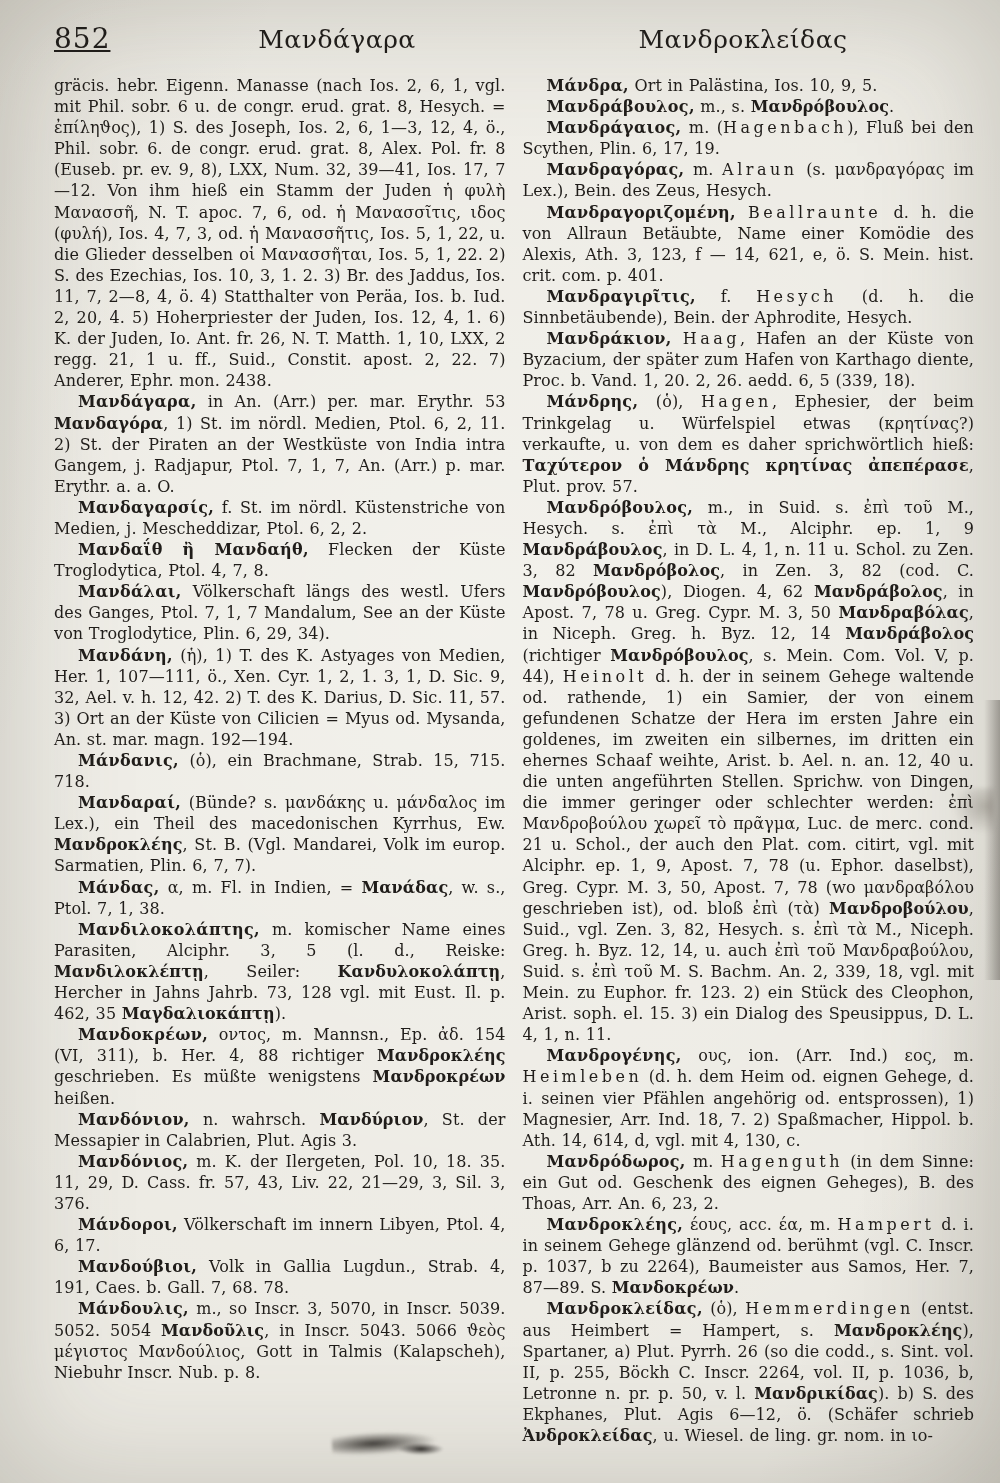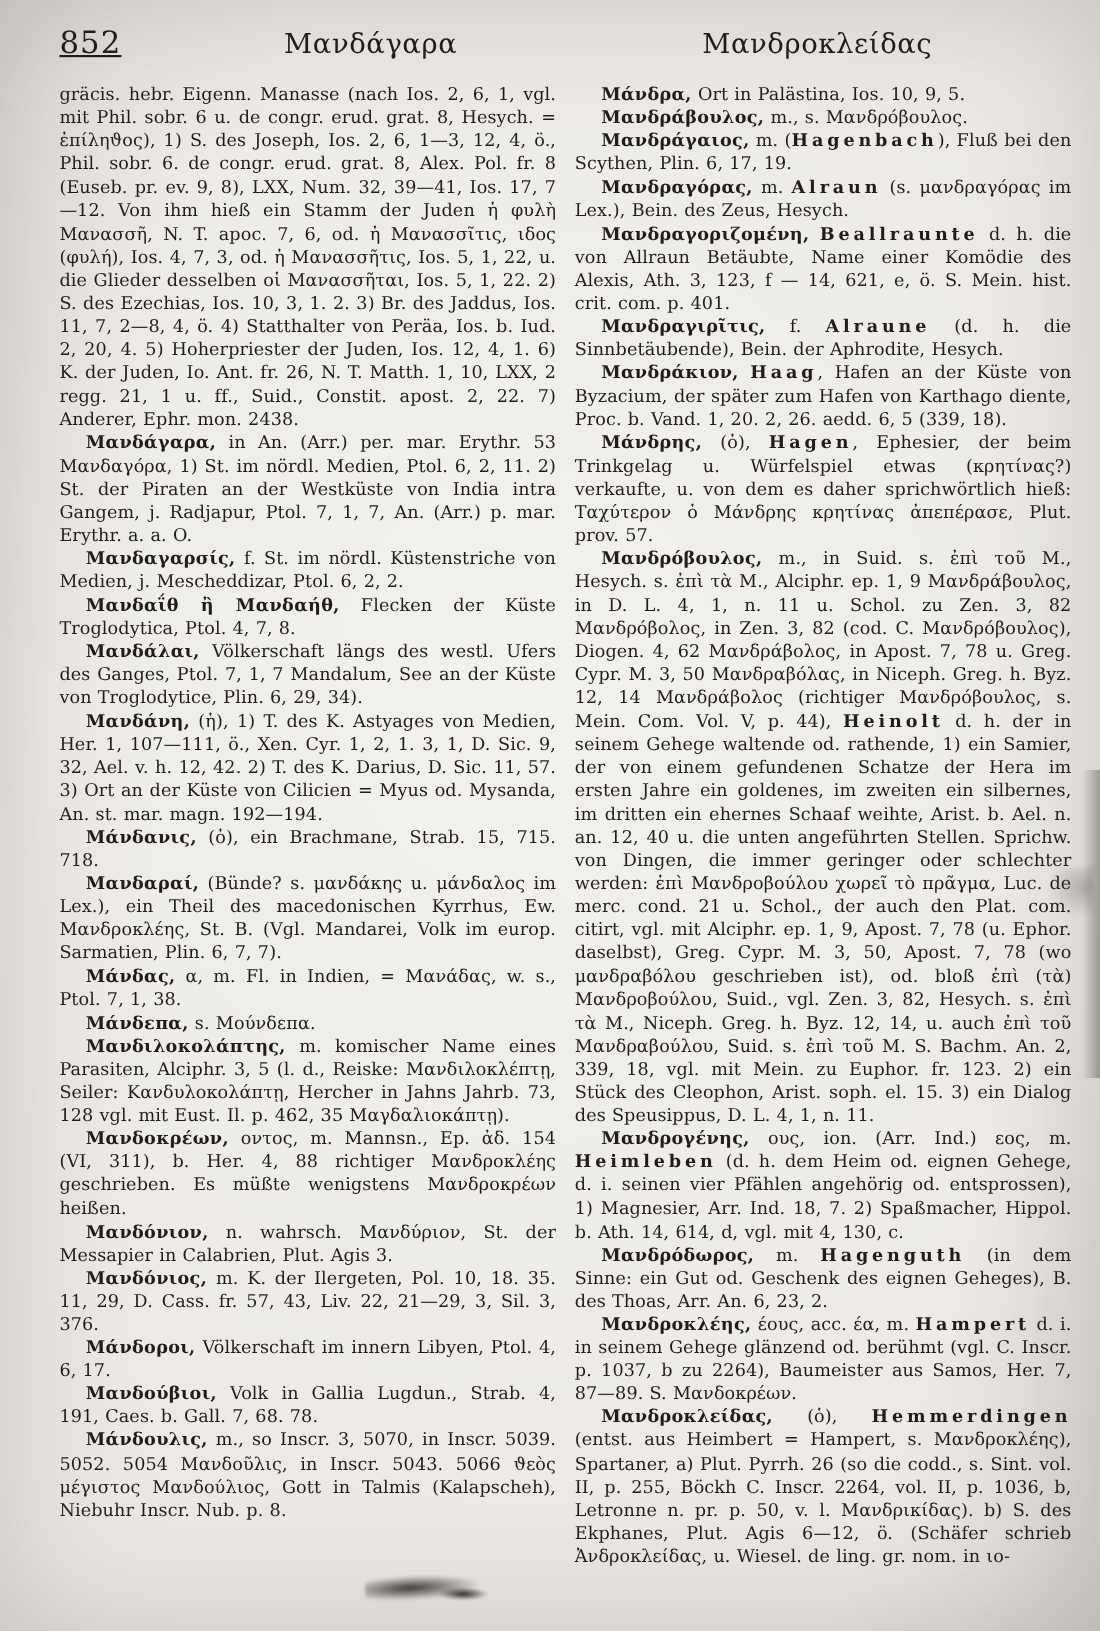--- a/index.html
+++ b/index.html
@@ -25,22 +25,22 @@
   .htitle-left  { width:350px; text-align:center; }
   .htitle-right { flex:1; text-align:center; }
 
   .cols { display:flex; gap:17px; }
   .col { flex:1; font-size:16px; line-height:21.1px; text-align:justify;
          letter-spacing:.1px; word-spacing:.4px; }
   .col p { margin:0; text-indent:1.5em; }
   .col p.cont { text-indent:0; }
   .head { font-weight:bold; letter-spacing:.3px; }
   .gki  { }
-  .gkb  { font-weight:normal; }
-  .sperr { letter-spacing:3.5px;font-weight:bold; }
+  .gkb  { font-weight:bold; }
+  .sperr { letter-spacing:3.5px; }
 
   
   .smudge-a { position:absolute; left:332px; top:1432px; width:104px; height:22px;
     background:radial-gradient(ellipse at 40% 50%, rgba(35,32,28,.85), rgba(35,32,28,0) 72%);
     filter:blur(1.5px); transform:rotate(-3deg); }
   .smudge-b { position:absolute; left:398px; top:1443px; width:46px; height:12px;
     background:radial-gradient(ellipse, rgba(25,22,20,.9), rgba(25,22,20,0) 70%);
     filter:blur(1px); }
   .curl { position:absolute; right:0; top:700px; width:16px; height:280px;
     background:linear-gradient(to left, rgba(55,50,44,.38), rgba(55,50,44,0)); }
@@ -64,36 +64,35 @@
     <div class="col" id="col-left">
         <p class="cont">gräcis. hebr. Eigenn. Manasse (nach Ios. 2, 6, 1, vgl. mit Phil. sobr. 6 u. de congr. erud. grat. 8, Hesych. = <span class="gki">ἐπίληϑος</span>), 1) S. des Joseph, Ios. 2, 6, 1—3, 12, 4, ö., Phil. sobr. 6. de congr. erud. grat. 8, Alex. Pol. fr. 8 (Euseb. pr. ev. 9, 8), LXX, Num. 32, 39—41, Ios. 17, 7—12. Von ihm hieß ein Stamm der Juden <span class="gki">ἡ φυλὴ Μανασσῆ</span>, N. T. apoc. 7, 6, od. <span class="gki">ἡ Μανασσῖτις</span>, <span class="gki">ιδος</span> (<span class="gki">φυλή</span>), Ios. 4, 7, 3, od. <span class="gki">ἡ Μανασσῆτις</span>, Ios. 5, 1, 22, u. die Glieder desselben <span class="gki">οἱ Μανασσῆται</span>, Ios. 5, 1, 22. 2) S. des Ezechias, Ios. 10, 3, 1. 2. 3) Br. des Jaddus, Ios. 11, 7, 2—8, 4, ö. 4) Statthalter von Peräa, Ios. b. Iud. 2, 20, 4. 5) Hoherpriester der Juden, Ios. 12, 4, 1. 6) K. der Juden, Io. Ant. fr. 26, N. T. Matth. 1, 10, LXX, 2 regg. 21, 1 u. ff., Suid., Constit. apost. 2, 22. 7) Anderer, Ephr. mon. 2438.</p>
         <p><b class="head">Μανδάγαρα,</b> in An. (Arr.) per. mar. Erythr. 53 <span class="gkb">Μανδαγόρα</span>, 1) St. im nördl. Medien, Ptol. 6, 2, 11. 2) St. der Piraten an der Westküste von India intra Gangem, j. Radjapur, Ptol. 7, 1, 7, An. (Arr.) p. mar. Erythr. a. a. O.</p>
         <p><b class="head">Μανδαγαρσίς,</b> f. St. im nördl. Küstenstriche von Medien, j. Mescheddizar, Ptol. 6, 2, 2.</p>
         <p><b class="head">Μανδαΐθ ἢ Μανδαήθ,</b> Flecken der Küste Troglodytica, Ptol. 4, 7, 8.</p>
         <p><b class="head">Μανδάλαι,</b> Völkerschaft längs des westl. Ufers des Ganges, Ptol. 7, 1, 7 Mandalum, See an der Küste von Troglodytice, Plin. 6, 29, 34).</p>
         <p><b class="head">Μανδάνη,</b> (<span class="gki">ἡ</span>), 1) T. des K. Astyages von Medien, Her. 1, 107—111, ö., Xen. Cyr. 1, 2, 1. 3, 1, D. Sic. 9, 32, Ael. v. h. 12, 42. 2) T. des K. Darius, D. Sic. 11, 57. 3) Ort an der Küste von Cilicien = Myus od. Mysanda, An. st. mar. magn. 192—194.</p>
         <p><b class="head">Μάνδανις,</b> (<span class="gki">ὁ</span>), ein Brachmane, Strab. 15, 715. 718.</p>
         <p><b class="head">Μανδαραί,</b> (Bünde? s. <span class="gki">μανδάκης</span> u. <span class="gki">μάνδαλος</span> im Lex.), ein Theil des macedonischen Kyrrhus, Ew. <span class="gkb">Μανδροκλέης</span>, St. B. (Vgl. Mandarei, Volk im europ. Sarmatien, Plin. 6, 7, 7).</p>
         <p><b class="head">Μάνδας,</b> <span class="gki">α</span>, m. Fl. in Indien, = <span class="gkb">Μανάδας</span>, w. s., Ptol. 7, 1, 38.</p>
-        <p><b class="head">Μάνδεπα,</b> s. <span class="gkb">Μούνδεπα</span>.</p>
         <p><b class="head">Μανδιλοκολάπτης,</b> m. komischer Name eines Parasiten, Alciphr. 3, 5 (l. d., Reiske: <span class="gkb">Μανδιλοκλέπτῃ</span>, Seiler: <span class="gkb">Κανδυλοκολάπτῃ</span>, Hercher in Jahns Jahrb. 73, 128 vgl. mit Eust. Il. p. 462, 35 <span class="gkb">Μαγδαλιοκάπτῃ</span>).</p>
         <p><b class="head">Μανδοκρέων,</b> <span class="gki">οντος</span>, m. Mannsn., Ep. <span class="gki">ἀδ</span>. 154 (VI, 311), b. Her. 4, 88 richtiger <span class="gkb">Μανδροκλέης</span> geschrieben. Es müßte wenigstens <span class="gkb">Μανδροκρέων</span> heißen.</p>
         <p><b class="head">Μανδόνιον,</b> n. wahrsch. <span class="gkb">Μανδύριον</span>, St. der Messapier in Calabrien, Plut. Agis 3.</p>
         <p><b class="head">Μανδόνιος,</b> m. K. der Ilergeten, Pol. 10, 18. 35. 11, 29, D. Cass. fr. 57, 43, Liv. 22, 21—29, 3, Sil. 3, 376.</p>
         <p><b class="head">Μάνδοροι,</b> Völkerschaft im innern Libyen, Ptol. 4, 6, 17.</p>
         <p><b class="head">Μανδούβιοι,</b> Volk in Gallia Lugdun., Strab. 4, 191, Caes. b. Gall. 7, 68. 78.</p>
         <p><b class="head">Μάνδουλις,</b> m., so Inscr. 3, 5070, in Inscr. 5039. 5052. 5054 <span class="gkb">Μανδοῦλις</span>, in Inscr. 5043. 5066 <span class="gki">ϑεὸς μέγιστος Μανδούλιος</span>, Gott in Talmis (Kalapscheh), Niebuhr Inscr. Nub. p. 8.</p>
       </div>
     <div class="col" id="col-right">
         <p><b class="head">Μάνδρα,</b> Ort in Palästina, Ios. 10, 9, 5.</p>
         <p><b class="head">Μανδράβουλος,</b> m., s. <span class="gkb">Μανδρόβουλος</span>.</p>
         <p><b class="head">Μανδράγαιος,</b> m. (<span class="sperr">Hagenbach</span>), Fluß bei den Scythen, Plin. 6, 17, 19.</p>
         <p><b class="head">Μανδραγόρας,</b> m. <span class="sperr">Alraun</span> (s. <span class="gki">μανδραγόρας</span> im Lex.), Bein. des Zeus, Hesych.</p>
         <p><b class="head">Μανδραγοριζομένη,</b> <span class="sperr">Beallraunte</span> d. h. die von Allraun Betäubte, Name einer Komödie des Alexis, Ath. 3, 123, f — 14, 621, e, ö. S. Mein. hist. crit. com. p. 401.</p>
-        <p><b class="head">Μανδραγιρῖτις,</b> f. <span class="sperr">Alraune</span> (d. h. die Sinnbetäubende), Bein. der Aphrodite, Hesych.</p>
+        <p><b class="head">Μανδραγιρῖτις,</b> f. <span class="sperr">Hesych</span> (d. h. die Sinnbetäubende), Bein. der Aphrodite, Hesych.</p>
         <p><b class="head">Μανδράκιον,</b> <span class="sperr">Haag</span>, Hafen an der Küste von Byzacium, der später zum Hafen von Karthago diente, Proc. b. Vand. 1, 20. 2, 26. aedd. 6, 5 (339, 18).</p>
         <p><b class="head">Μάνδρης,</b> (<span class="gki">ὁ</span>), <span class="sperr">Hagen</span>, Ephesier, der beim Trinkgelag u. Würfelspiel etwas (<span class="gki">κρητίνας</span>?) verkaufte, u. von dem es daher sprichwörtlich hieß: <span class="gkb">Ταχύτερον ὁ Μάνδρης κρητίνας ἀπεπέρασε</span>, Plut. prov. 57.</p>
         <p><b class="head">Μανδρόβουλος,</b> m., in Suid. s. <span class="gki">ἐπὶ τοῦ Μ</span>., Hesych. s. <span class="gki">ἐπὶ τὰ Μ</span>., Alciphr. ep. 1, 9 <span class="gkb">Μανδράβουλος</span>, in D. L. 4, 1, n. 11 u. Schol. zu Zen. 3, 82 <span class="gkb">Μανδρόβολος</span>, in Zen. 3, 82 (cod. C. <span class="gkb">Μανδρόβουλος</span>), Diogen. 4, 62 <span class="gkb">Μανδράβολος</span>, in Apost. 7, 78 u. Greg. Cypr. M. 3, 50 <span class="gkb">Μανδραβόλας</span>, in Niceph. Greg. h. Byz. 12, 14 <span class="gkb">Μανδράβολος</span> (richtiger <span class="gkb">Μανδρόβουλος</span>, s. Mein. Com. Vol. V, p. 44), <span class="sperr">Heinolt</span> d. h. der in seinem Gehege waltende od. rathende, 1) ein Samier, der von einem gefundenen Schatze der Hera im ersten Jahre ein goldenes, im zweiten ein silbernes, im dritten ein ehernes Schaaf weihte, Arist. b. Ael. n. an. 12, 40 u. die unten angeführten Stellen. Sprichw. von Dingen, die immer geringer oder schlechter werden: <span class="gki">ἐπὶ Μανδροβούλου χωρεῖ τὸ πρᾶγμα</span>, Luc. de merc. cond. 21 u. Schol., der auch den Plat. com. citirt, vgl. mit Alciphr. ep. 1, 9, Apost. 7, 78 (u. Ephor. daselbst), Greg. Cypr. M. 3, 50, Apost. 7, 78 (wo <span class="gki">μανδραβόλου</span> geschrieben ist), od. bloß <span class="gki">ἐπὶ</span> (<span class="gki">τὰ</span>) <span class="gkb">Μανδροβούλου</span>, Suid., vgl. Zen. 3, 82, Hesych. s. <span class="gki">ἐπὶ τὰ Μ</span>., Niceph. Greg. h. Byz. 12, 14, u. auch <span class="gki">ἐπὶ τοῦ Μανδραβούλου</span>, Suid. s. <span class="gki">ἐπὶ τοῦ Μ</span>. S. Bachm. An. 2, 339, 18, vgl. mit Mein. zu Euphor. fr. 123. 2) ein Stück des Cleophon, Arist. soph. el. 15. 3) ein Dialog des Speusippus, D. L. 4, 1, n. 11.</p>
         <p><b class="head">Μανδρογένης,</b> <span class="gki">ους</span>, ion. (Arr. Ind.) <span class="gki">εος</span>, m. <span class="sperr">Heimleben</span> (d. h. dem Heim od. eignen Gehege, d. i. seinen vier Pfählen angehörig od. entsprossen), 1) Magnesier, Arr. Ind. 18, 7. 2) Spaßmacher, Hippol. b. Ath. 14, 614, d, vgl. mit 4, 130, c.</p>
         <p><b class="head">Μανδρόδωρος,</b> m. <span class="sperr">Hagenguth</span> (in dem Sinne: ein Gut od. Geschenk des eignen Geheges), B. des Thoas, Arr. An. 6, 23, 2.</p>
         <p><b class="head">Μανδροκλέης,</b> <span class="gki">έους</span>, acc. <span class="gki">έα</span>, m. <span class="sperr">Hampert</span> d. i. in seinem Gehege glänzend od. berühmt (vgl. C. Inscr. p. 1037, b zu 2264), Baumeister aus Samos, Her. 7, 87—89. S. <span class="gkb">Μανδοκρέων</span>.</p>
         <p><b class="head">Μανδροκλείδας,</b> (<span class="gki">ὁ</span>), <span class="sperr">Hemmerdingen</span> (entst. aus Heimbert = Hampert, s. <span class="gkb">Μανδροκλέης</span>), Spartaner, a) Plut. Pyrrh. 26 (so die codd., s. Sint. vol. II, p. 255, Böckh C. Inscr. 2264, vol. II, p. 1036, b, Letronne n. pr. p. 50, v. l. <span class="gkb">Μανδρικίδας</span>). b) S. des Ekphanes, Plut. Agis 6—12, ö. (Schäfer schrieb <span class="gkb">Ἀνδροκλείδας</span>, u. Wiesel. de ling. gr. nom. in <span class="gki">ιο</span>-</p>
       </div>
   </div>
 </div>

